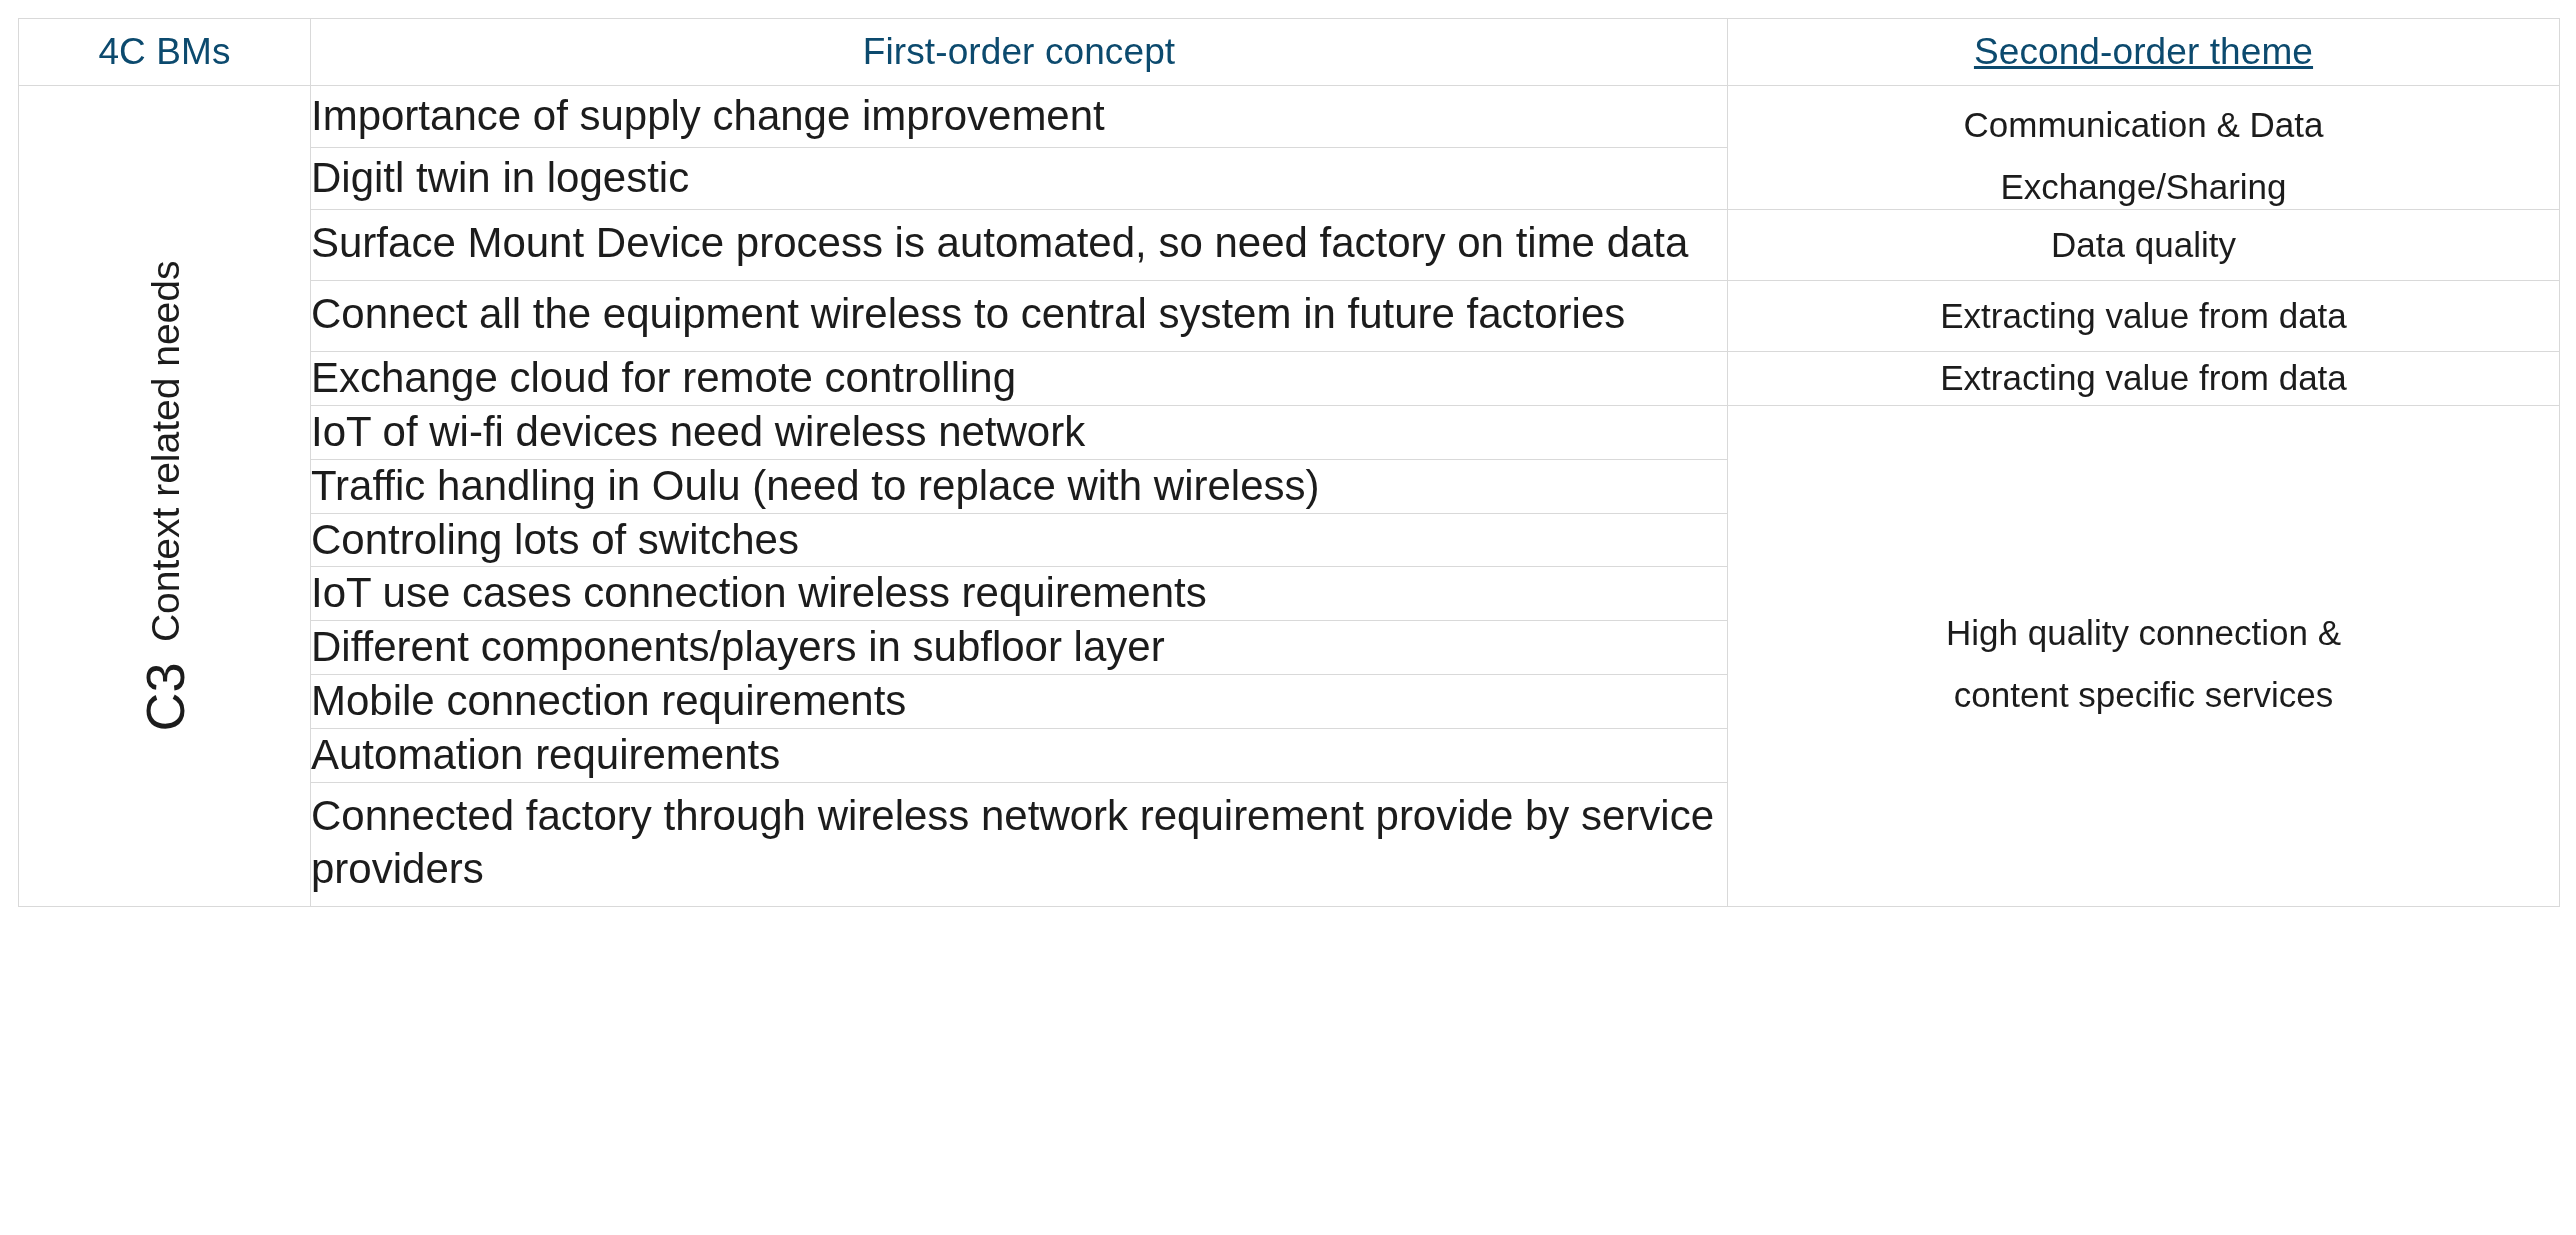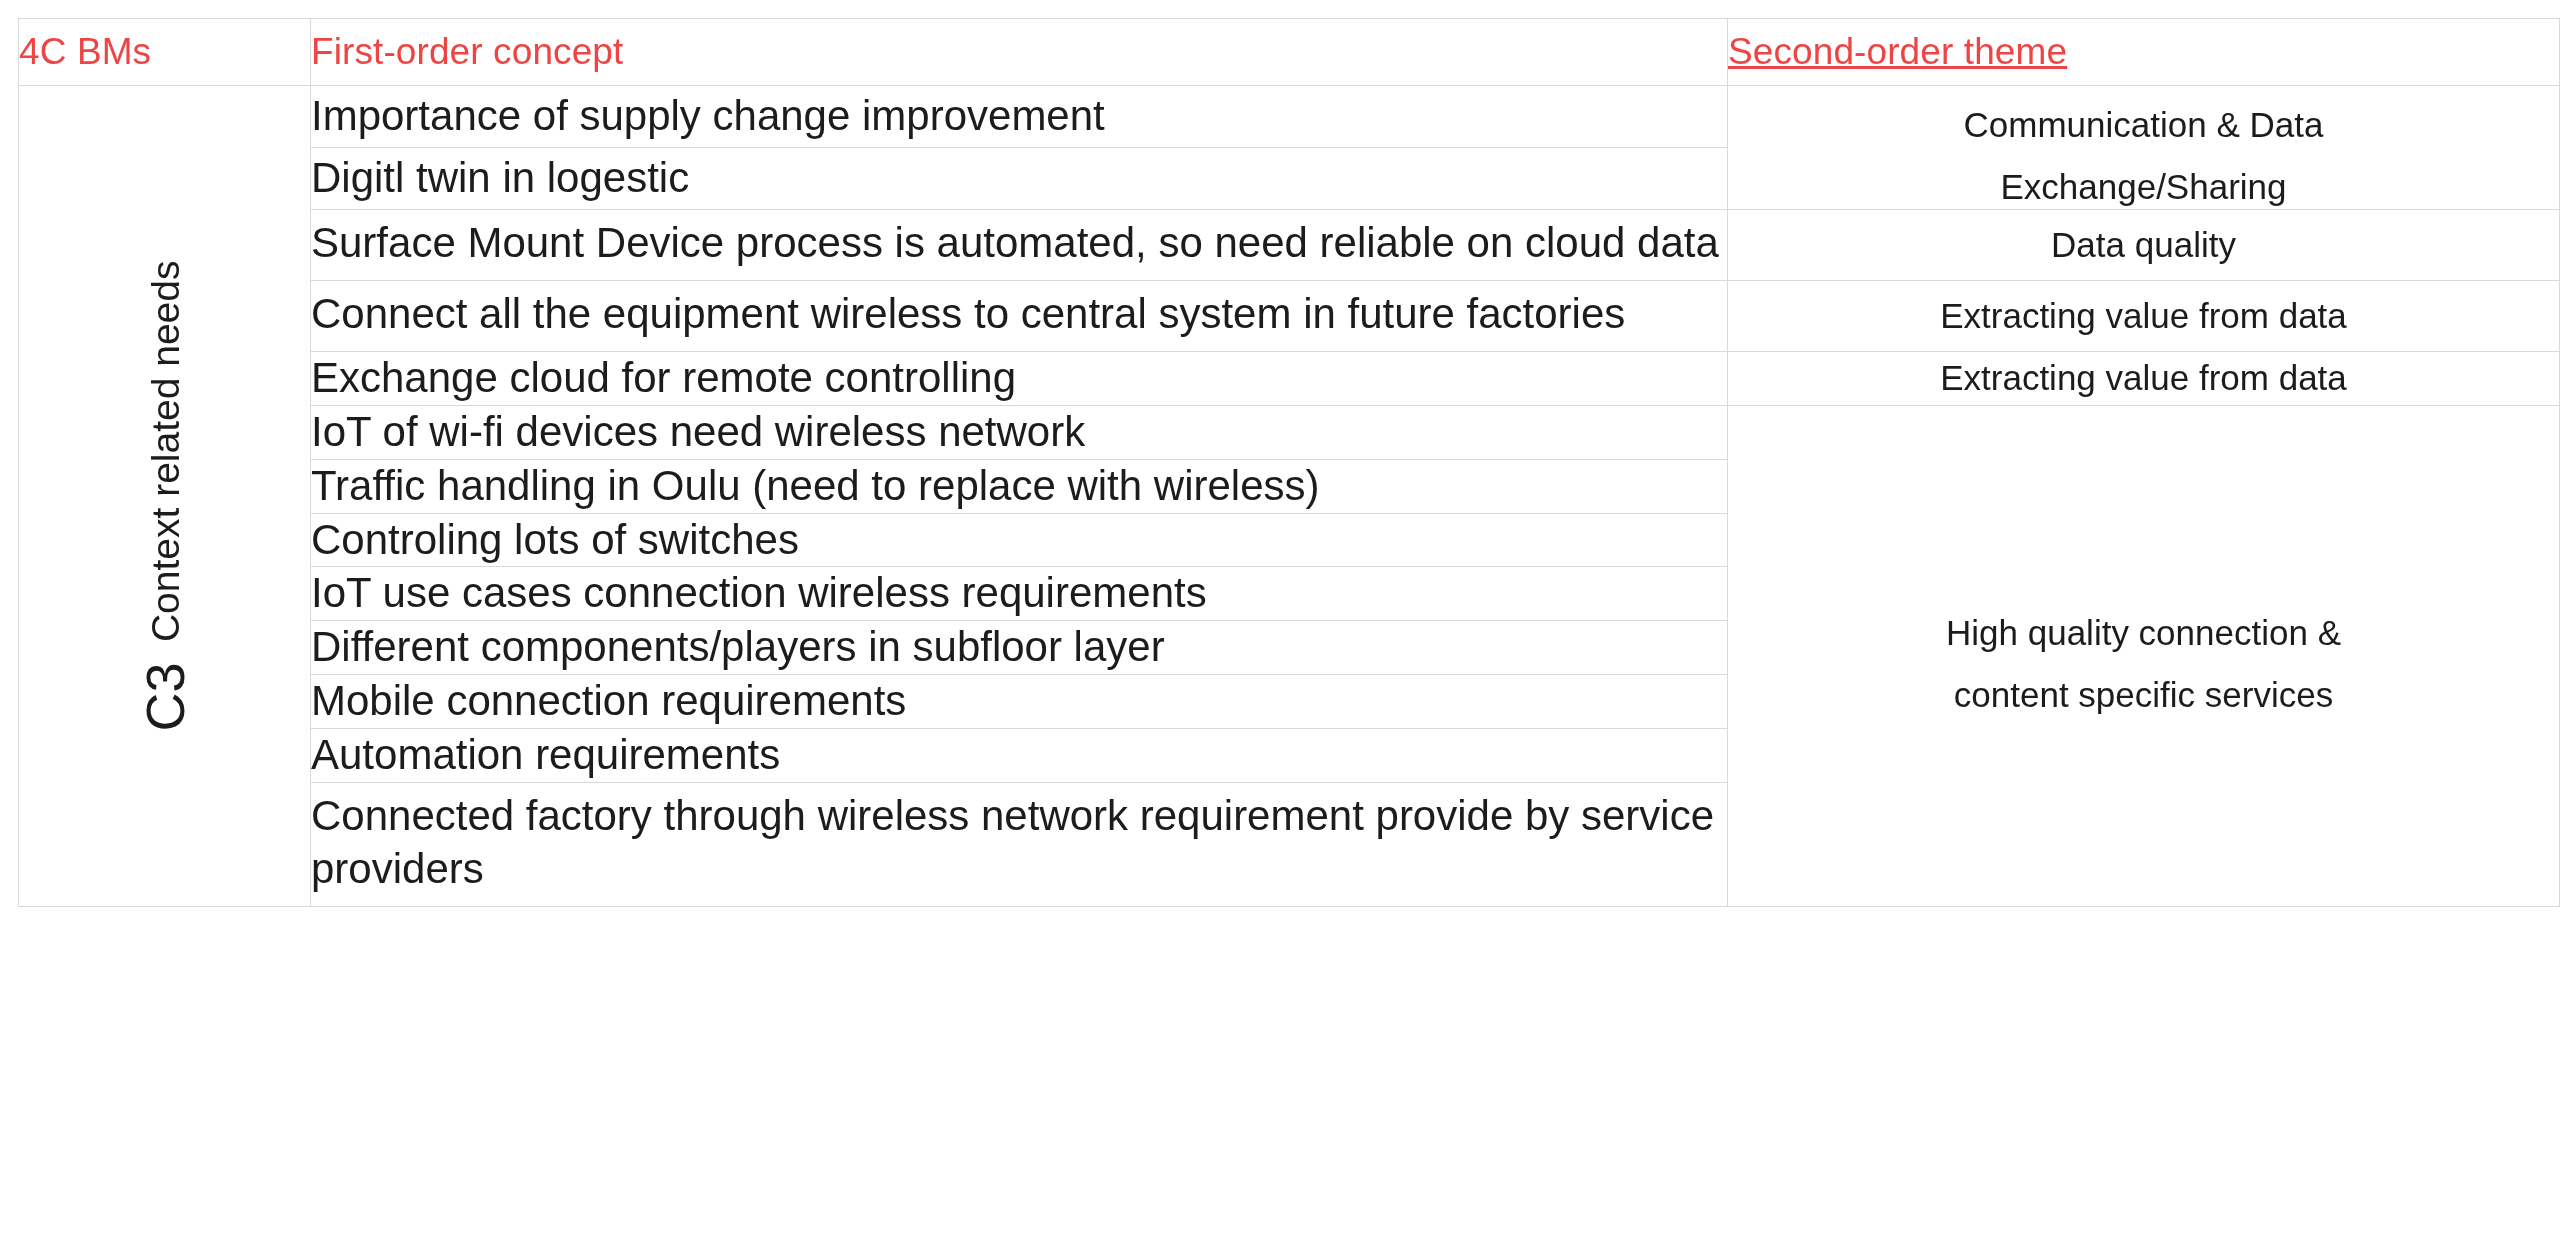--- a/index.html
+++ b/index.html
@@ -43,25 +43,25 @@
   }
 
   
   col.c-bm      { width: 292px; }
   col.c-first   { width: 1417px; }
   col.c-second  { width: 832px; }
 
   
   tr.header-row th {
     height: 66px;
-    text-align: left;
+    text-align: center;
     font-size: 37px;
     line-height: 1.05;
     letter-spacing: 0.1px;
-    color: #ef4444;
+    color: #0c4a6e;
   }
   th.h-bm      { font-size: 35px; }
   th.h-first   { font-size: 37px; }
   th.h-second  { font-size: 37px; text-decoration: underline; }
 
   
   td.bm-cell {
     position: relative;
     text-align: center;
     padding: 0;
@@ -157,21 +157,21 @@
           <span class="nowrap-line">Communication &amp; Data</span>
           <span class="nowrap-line">Exchange/Sharing</span>
         </td>
       </tr>
 
       <tr>
         <td class="first-cell">Digitl twin in logestic</td>
       </tr>
 
       <tr>
-        <td class="first-cell two-line">Surface Mount Device process is automated, so need reliable on cloud data</td>
+        <td class="first-cell two-line">Surface Mount Device process is automated, so need factory on time data</td>
         <td class="second-cell" rowspan="1">Data quality</td>
       </tr>
 
       <tr>
         <td class="first-cell two-line"> Connect all the equipment wireless to central system in future factories</td>
         <td class="second-cell" rowspan="1">Extracting value from data</td>
       </tr>
 
       <tr>
         <td class="first-cell">Exchange cloud for remote controlling</td>

